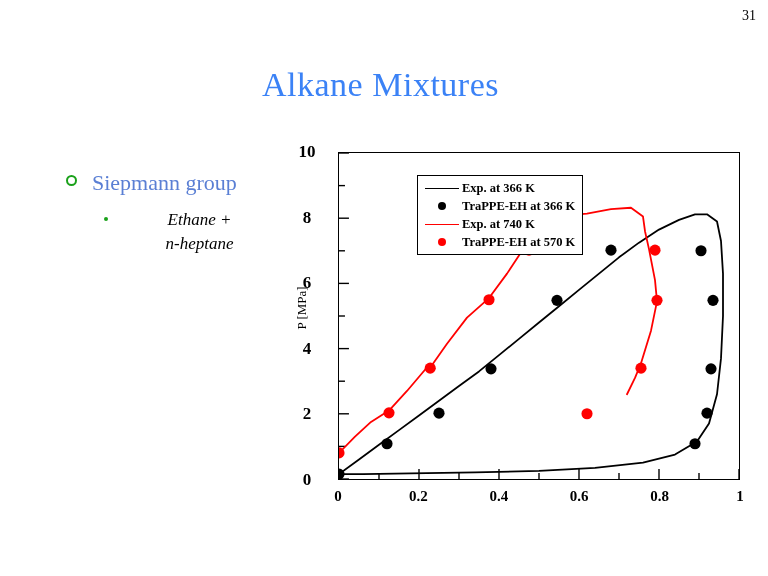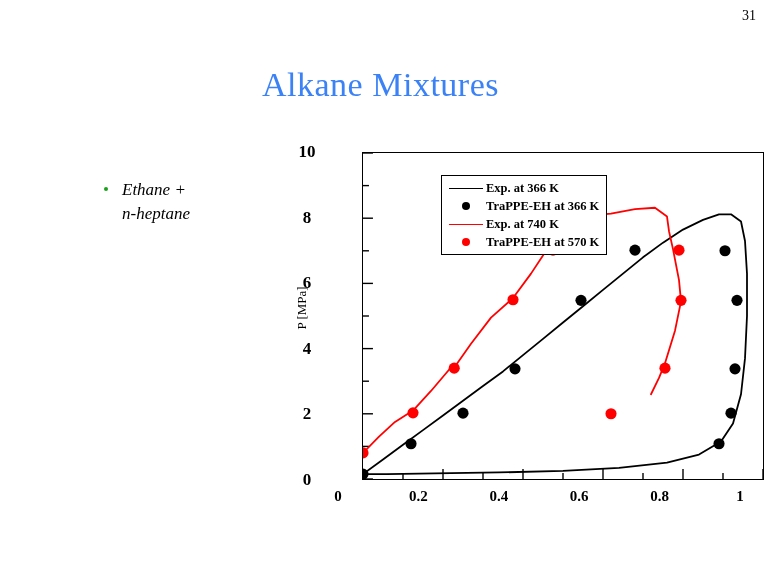--- a/index.html
+++ b/index.html
@@ -62,20 +62,21 @@
   .lvl2 {
     position: relative;
     margin-top: 10px;
     margin-left: 38px;
     padding-left: 22px;
     font-size: 17px;
     line-height: 24px;
     font-style: italic;
     color: #000000;
     font-family: "Liberation Serif", serif;
+    text-align: center;
   }
   .dot-bullet {
     position: absolute;
     left: 4px;
     top: 9px;
     width: 4px;
     height: 4px;
     background: #1aa11a;
     border-radius: 50%;
   }
@@ -89,21 +90,20 @@
   }
   #plot-frame {
     position: absolute;
     left: 58px;
     top: 12px;
     width: 402px;
     height: 328px;
     border: 1.6px solid #000000;
     box-sizing: border-box;
     background: #ffffff;
-    margin-left: 24px;
   }
   #plot-svg {
     position: absolute;
     left: 0;
     top: 0;
     width: 100%;
     height: 100%;
   }
   .ytick-label {
     position: absolute;
@@ -189,20 +189,24 @@
 </head>
 <body>
 
 <div id="slide">
 
   <div id="page-number">31</div>
 
   <div id="title">Alkane Mixtures</div>
 
   <div id="bullets">
+    <div class="lvl1">
+      <span class="ring-bullet"></span>
+      <span>Siepmann group</span>
+    </div>
     <div class="lvl2">
       <span class="dot-bullet"></span>
       <span>Ethane +</span><br>
       <span>n-heptane</span>
     </div>
   </div>
 
   <div id="chart-area">
 
     <div id="ylabel">P [MPa]</div>

